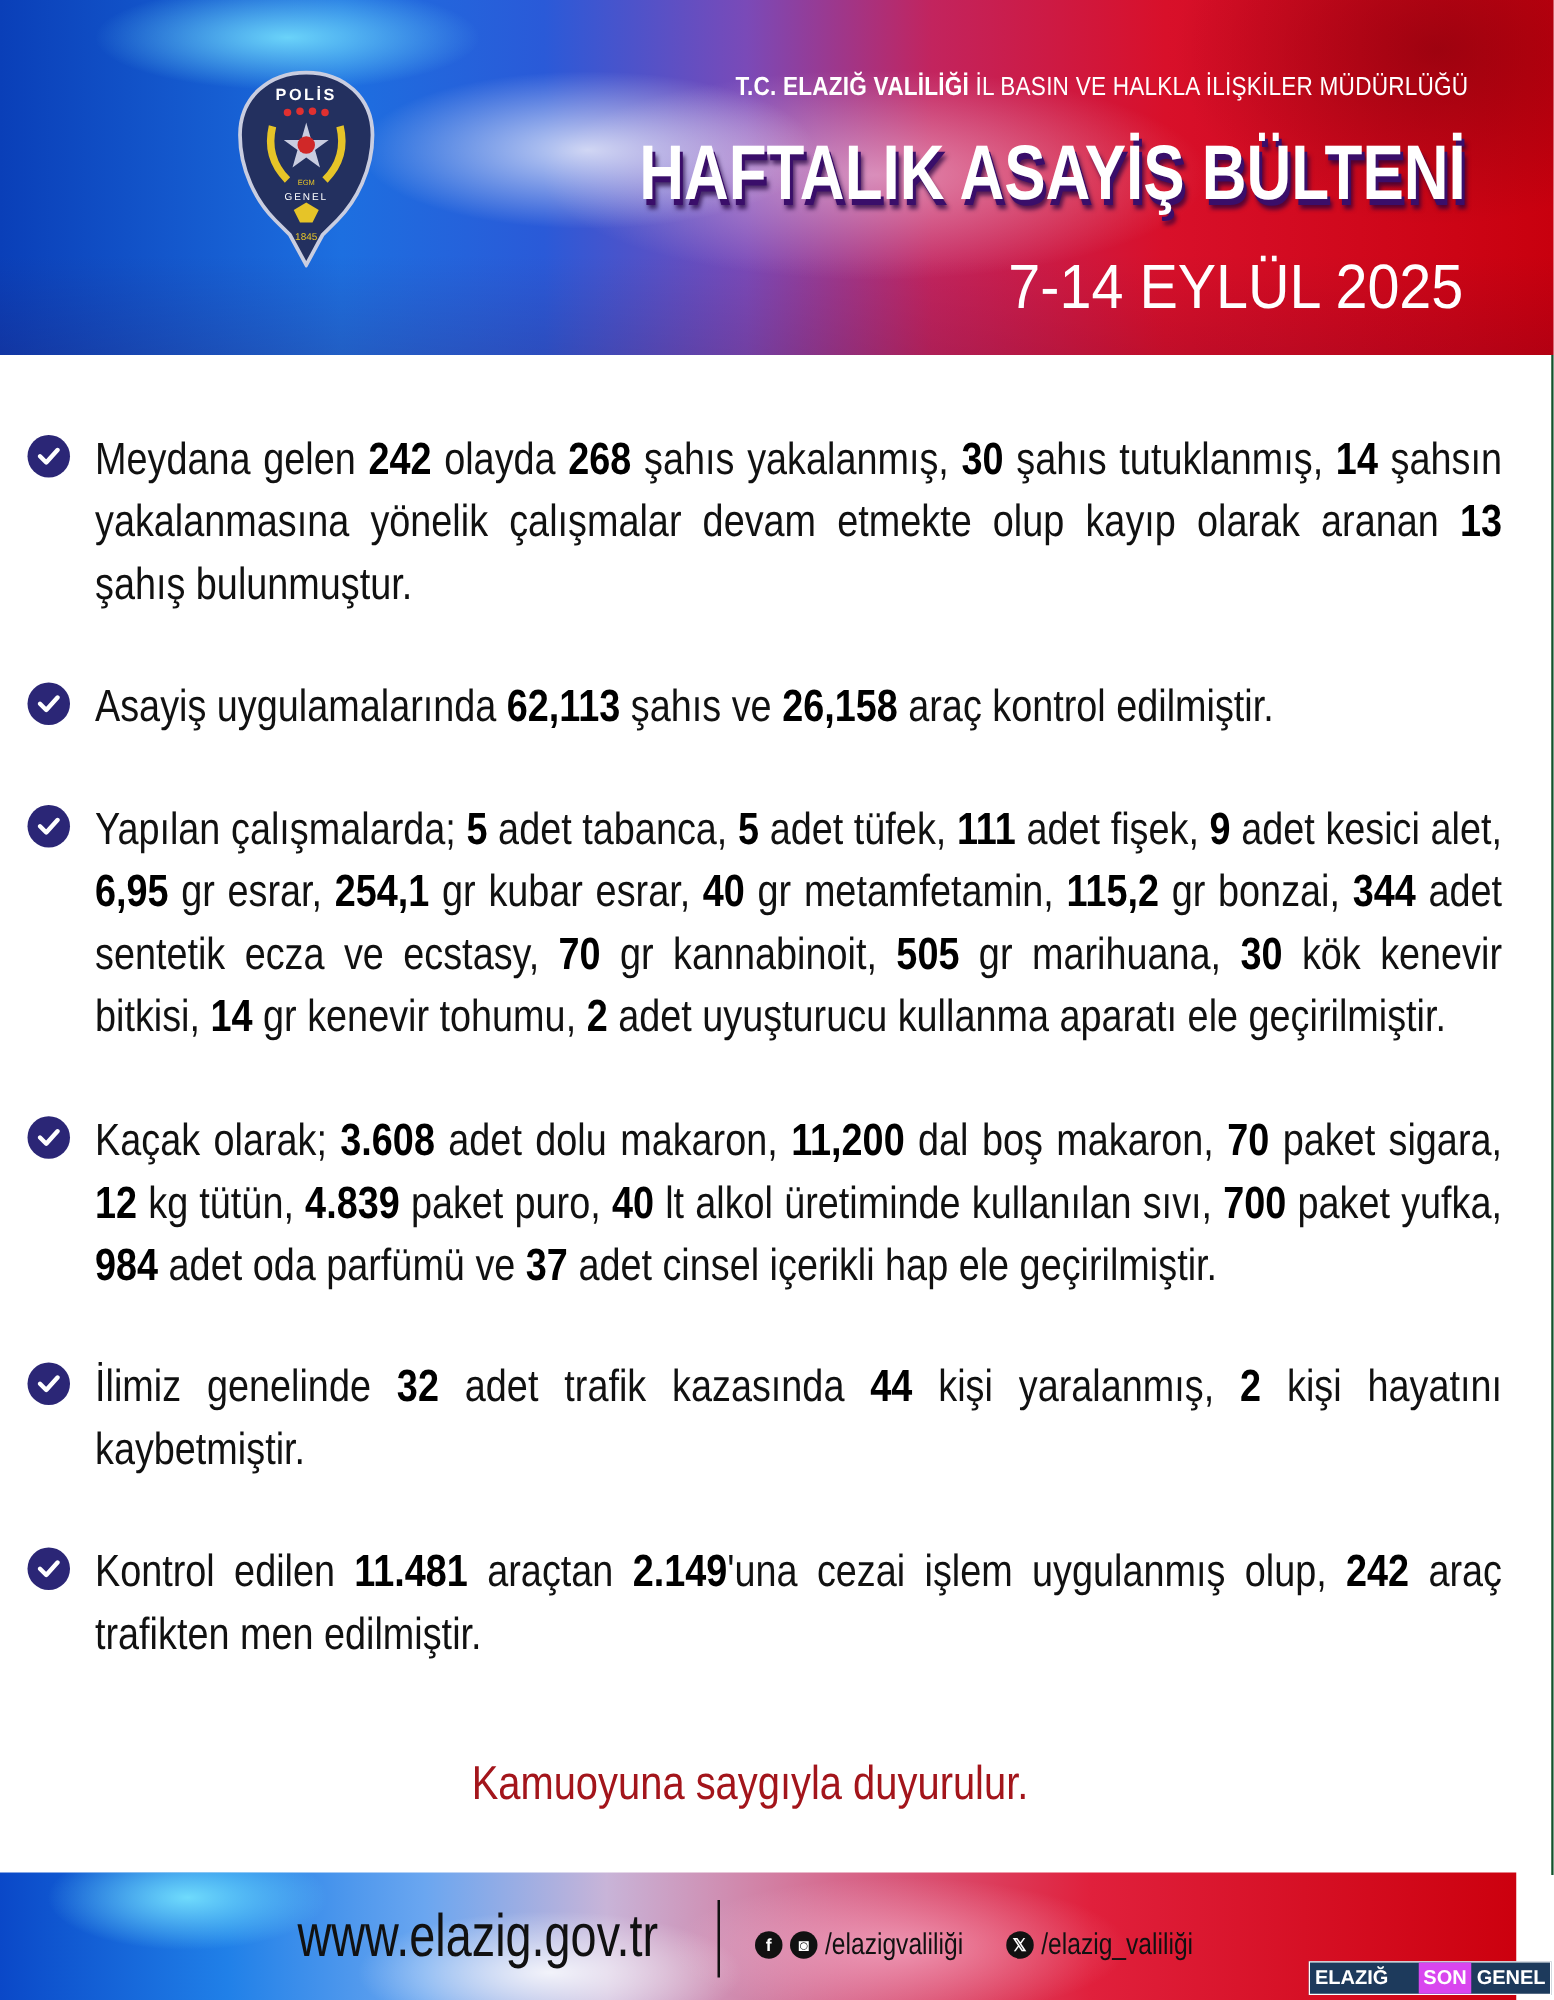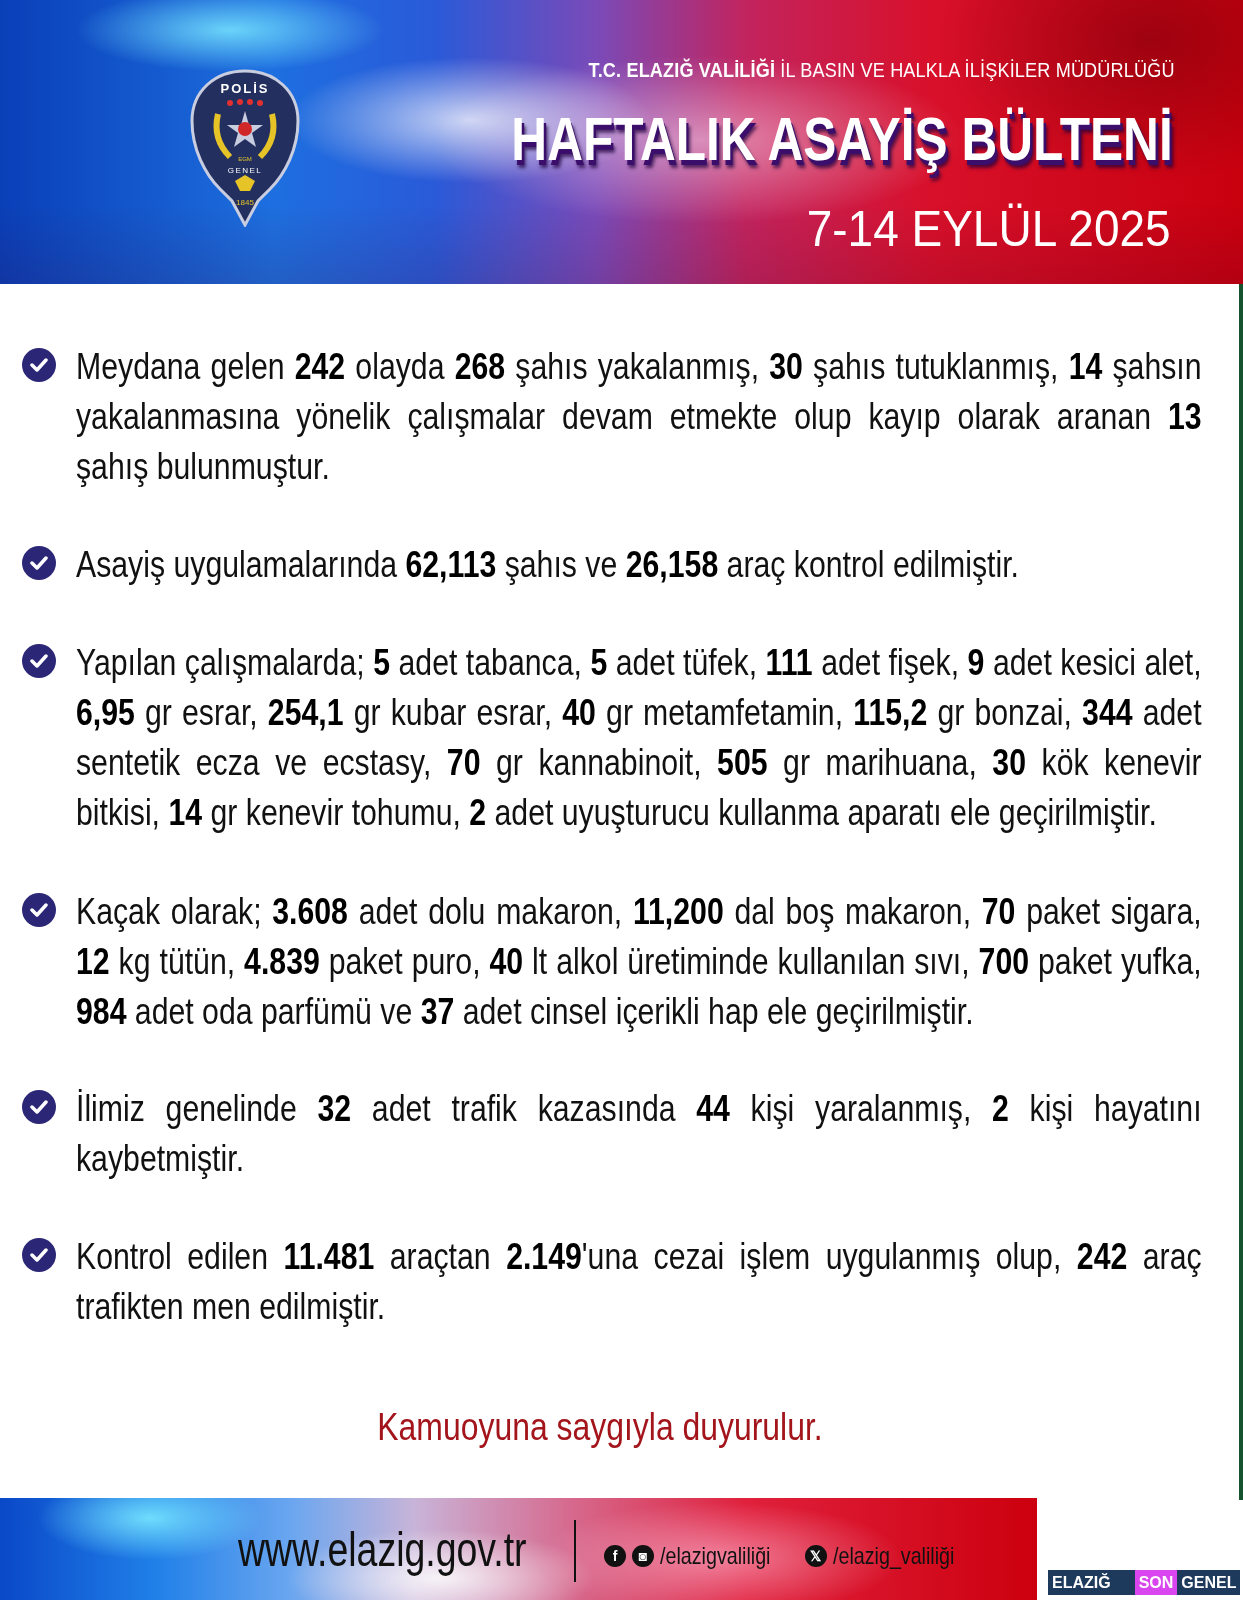--- a/index.html
+++ b/index.html
@@ -41,21 +41,21 @@
   }
   .logo-valilik .plate {
     position: absolute; left: 16px; top: 64px; width: 106px; height: 24px;
     border: 2px solid #7a1010; background: #ffffff;
     color: #7a1010; font-family: "Liberation Sans", sans-serif; font-weight: bold;
     font-size: 15px; line-height: 20px; text-align: center; letter-spacing: -0.5px;
     transform: scaleX(0.88);
   }
 
   .logo-polis {
-    position: absolute; left: 190px; top: 69px; width: 110px; height: 158px; z-index: 2;
+    position: absolute; left: 190px; top: 56px; width: 110px; height: 158px; z-index: 2;
   }
   .logo-jandarma {
     position: absolute; left: 312px; top: 68px; width: 122px; height: 150px; z-index: 2;
   }
 
   .hdr-sub {
     position: absolute; right: 68px; top: 58px; z-index: 2;
     color: #ffffff; font-size: 21px; letter-spacing: 0.2px;
     font-family: "Liberation Sans", sans-serif;
     transform: scaleX(0.86); transform-origin: right center;
@@ -74,21 +74,21 @@
     position: absolute; right: 72px; top: 200px; z-index: 2;
     color: #ffffff; font-size: 50px; font-weight: normal;
     font-family: "Liberation Sans", sans-serif;
     transform: scaleX(0.92); transform-origin: right center;
     white-space: nowrap;
   }
 
   
   .content {
     position: absolute; left: 0; top: 284px; width: 1243px; height: 1216px;
-    background: #ffffff; border-right: 4px solid #14532d;
+    background: #ffffff; border-right: 2px solid #14532d;
   }
   .item {
     position: absolute; left: 22px; width: 1160px;
   }
   .check {
     position: absolute; left: 0; top: 6px; width: 34px; height: 34px; border-radius: 50%;
     background: #2b2676;
   }
   .check svg { position: absolute; left: 8px; top: 9px; }
   .text {
@@ -102,21 +102,21 @@
   .text b { font-weight: bold; color: #000; }
 
   .closing {
     position: absolute; left: 0; width: 1200px; top: 1406px; text-align: center;
     color: #a3151b; font-size: 38px; font-family: "Liberation Sans", sans-serif;
     transform: scaleX(0.84); transform-origin: center top;
   }
 
   
   .footer {
-    position: absolute; left: 0; top: 1498px; width: 1037px; height: 102px;
+    position: absolute; left: 0; top: 1498px; width: 1213px; height: 102px;
     background:
       radial-gradient(ellipse 160px 60px at 150px 20px, rgba(120,230,255,0.9), rgba(0,0,0,0) 70%),
       radial-gradient(ellipse 220px 70px at 440px 80px, rgba(255,255,255,0.85), rgba(255,255,255,0) 70%),
       radial-gradient(ellipse 260px 80px at 720px 60px, rgba(255,200,225,0.55), rgba(255,255,255,0) 70%),
       linear-gradient(90deg, #0a48c8 0%, #2080e8 15%, #6aa6f0 28%, #c8b4d8 40%, #d66a8e 55%, #e0203c 72%, #cc000e 100%);
     overflow: hidden;
   }
   .site-url {
     position: absolute; left: 238px; top: 24px;
     font-size: 48px; color: #111; font-family: "Liberation Sans", sans-serif;

